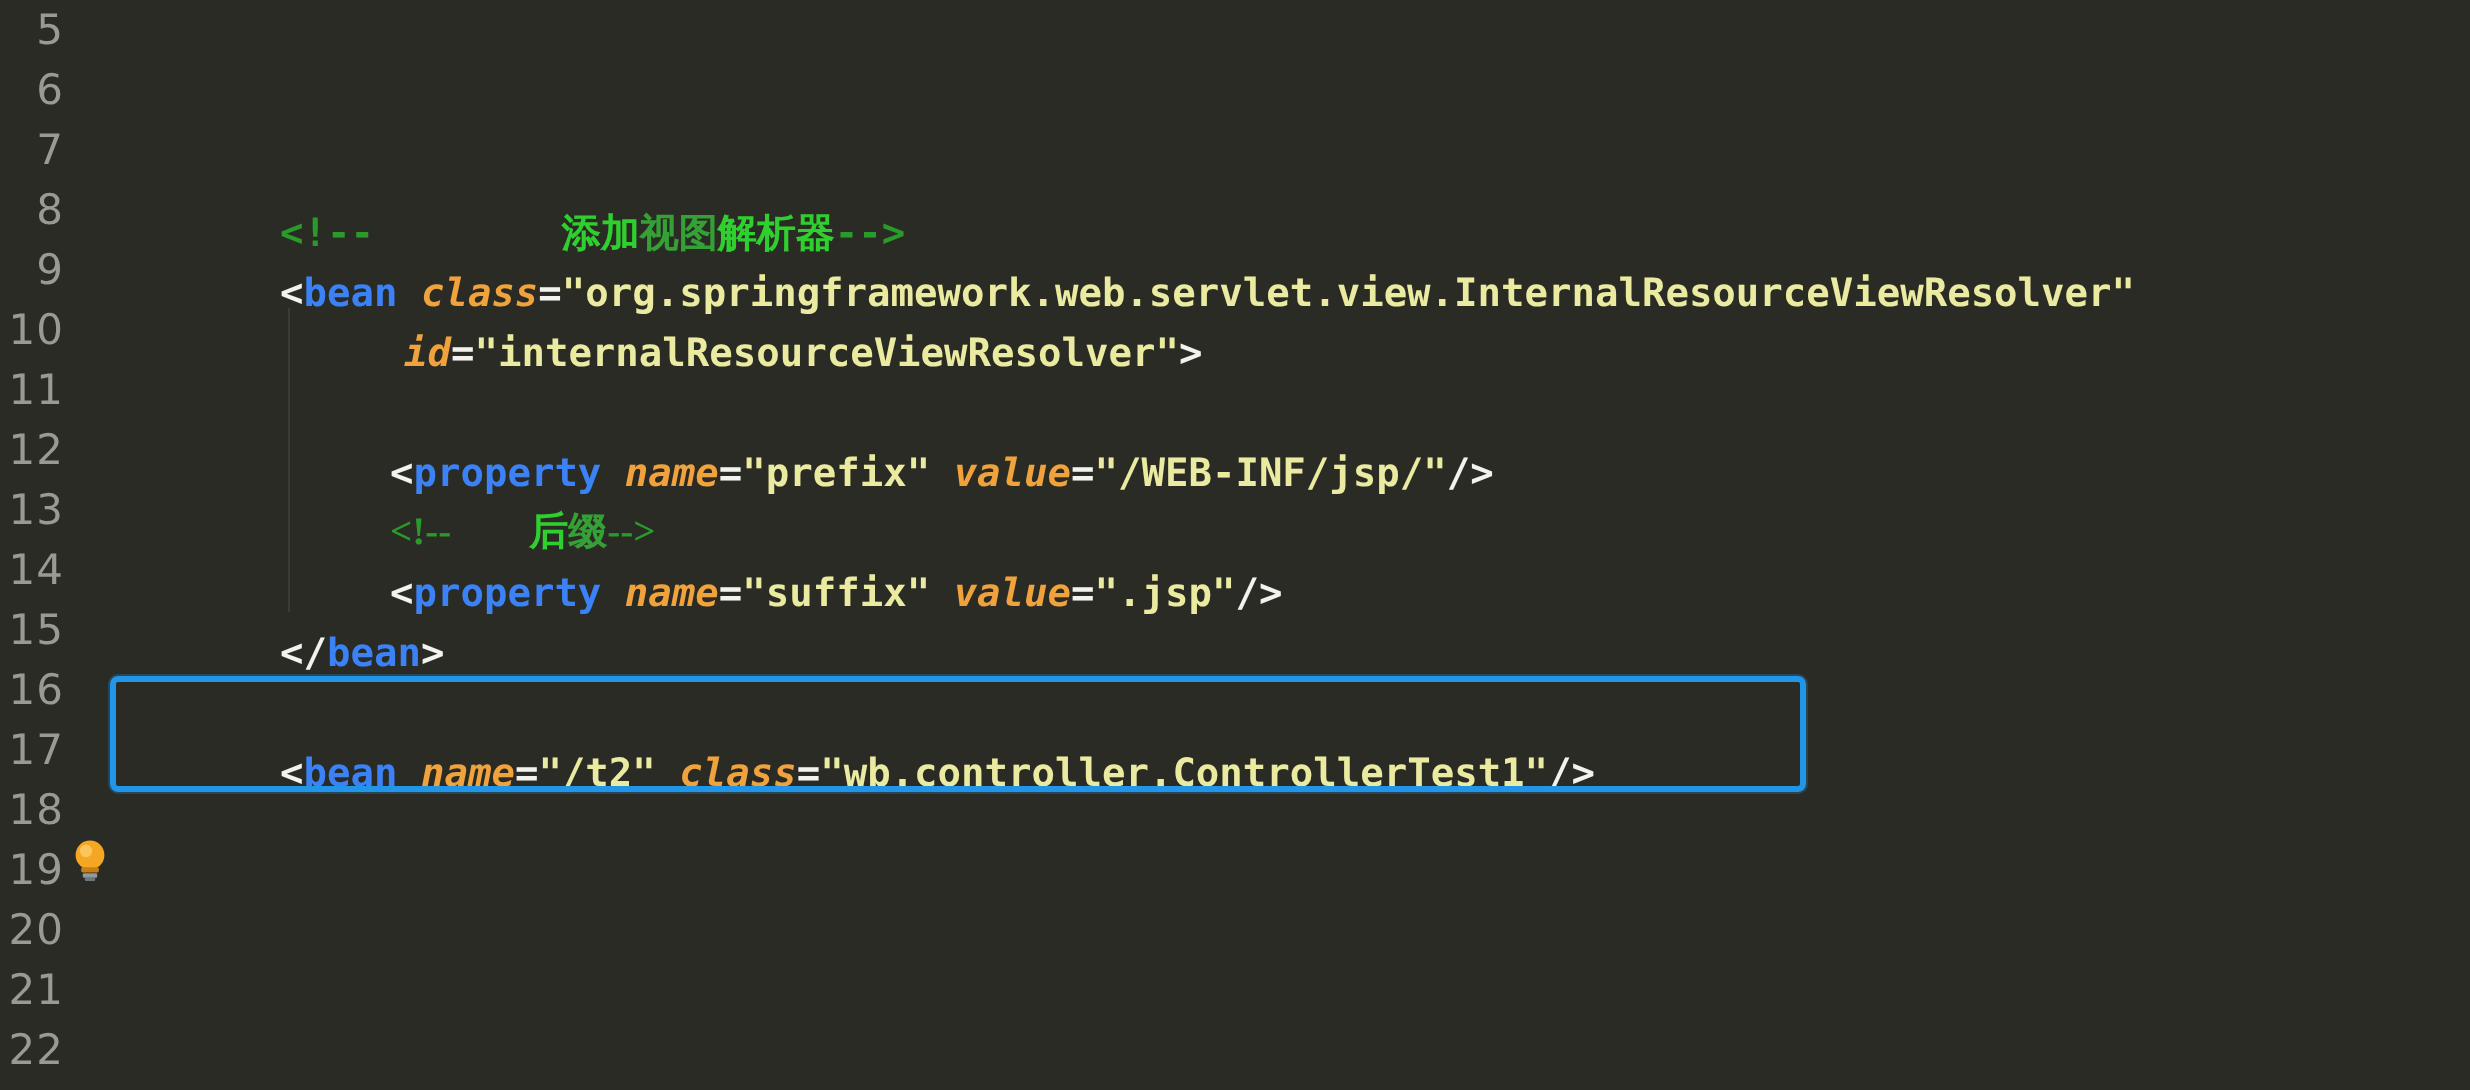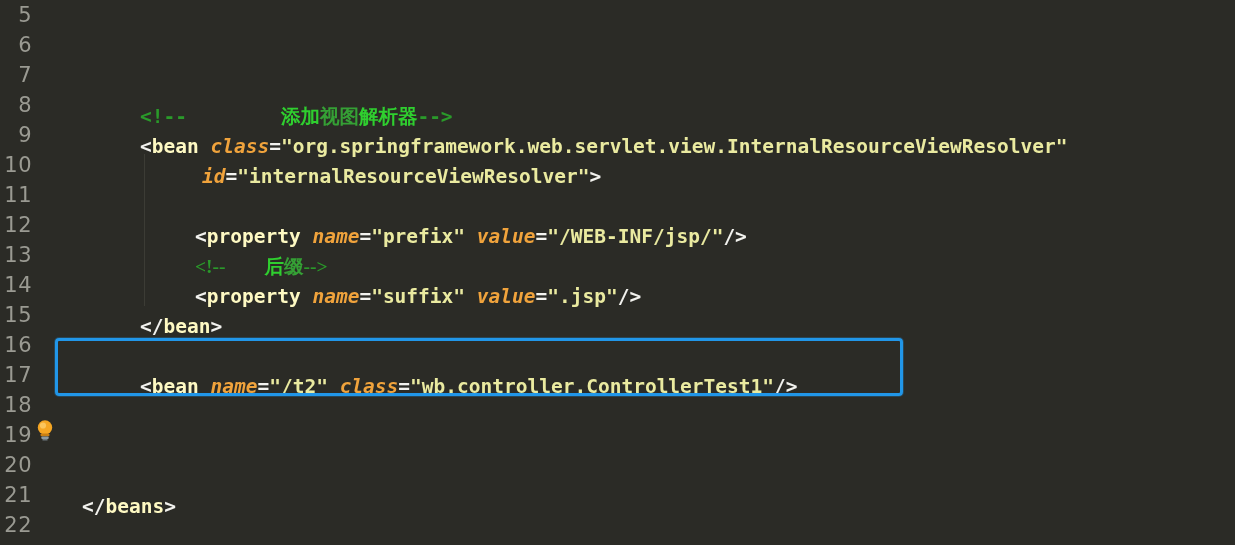--- a/index.html
+++ b/index.html
@@ -51,21 +51,21 @@
     height: 30px;
     line-height: 30px;
     white-space: pre;
     font-family: "DejaVu Sans Mono", "Liberation Mono", monospace;
     font-size: 19.5px;
     font-weight: bold;
     letter-spacing: 0px;
   }
   
   .punc   { color: #f2f2ee; }
-  .tag    { color: #fef9c3; margin-top: 47px; }
+  .tag    { color: #3b82f6; margin-top: 47px; }
   .attr   { color: #f0a33c; font-style: italic; text-align: right; }
   .eq     { color: #f2f2ee; }
   .val    { color: #eaeaa0; font-style: normal; }
   .cmt    { color: #2a9a2a; font-weight: bold; }
   .cmt-cjk{ color: #2fcf2f; font-weight: bold; }
   .cmt-cjk-dim { color: #35a035; font-weight: bold; }
   
   #indent-guide {
     position: absolute;
     left: 82px;
@@ -132,21 +132,20 @@
       <div class="code-line" style="top: 150px; left: 140px;"><span class="attr">id</span><span class="eq">=</span><span class="val">"internalResourceViewResolver"</span><span class="punc">&gt;</span></div>
       <div class="code-line" style="top: 210px; left: 133px;"><span class="punc">&lt;</span><span class="tag">property</span><span class="punc"> </span><span class="attr">name</span><span class="eq">=</span><span class="val">"prefix"</span><span class="punc"> </span><span class="attr">value</span><span class="eq">=</span><span class="val">"/WEB-INF/jsp/"</span><span class="punc">/&gt;</span></div>
       <div class="code-line" style="top: 240px; left: 133px; font-family: Liberation Serif, serif;"><span class="cmt">&lt;!--</span><span class="cmt">        </span><span class="cmt-cjk">后</span><span class="cmt-cjk-dim">缀</span><span class="cmt">--&gt;</span></div>
       <div class="code-line" style="top: 270px; left: 133px;"><span class="punc">&lt;</span><span class="tag">property</span><span class="punc"> </span><span class="attr">name</span><span class="eq">=</span><span class="val">"suffix"</span><span class="punc"> </span><span class="attr">value</span><span class="eq">=</span><span class="val">".jsp"</span><span class="punc">/&gt;</span></div>
       <div class="code-line" style="top: 300px; left: 78px; text-align: center;"><span class="punc">&lt;/</span><span class="tag">bean</span><span class="punc">&gt;</span></div>
       <div class="code-line" style="top: 330px; left: 0px;"></div>
       <div class="code-line" style="top: 360px; left: 78px;"><span class="punc">&lt;</span><span class="tag">bean</span><span class="punc"> </span><span class="attr">name</span><span class="eq">=</span><span class="val">"/t2"</span><span class="punc"> </span><span class="attr">class</span><span class="eq">=</span><span class="val">"wb.controller.ControllerTest1"</span><span class="punc">/&gt;</span></div>
       <div class="code-line" style="top: 390px; left: 0px;"></div>
       <div class="code-line" style="top: 420px; left: 0px;"></div>
       <div class="code-line" style="top: 450px; left: 0px;"></div>
-      <div class="code-line" style="top: 480px; left: 20px;"><span class="punc">&lt;/</span><span class="tag">beans</span><span class="punc">&gt;</span></div>
       <div class="code-line" style="top: 510px; left: 0px;"></div>
     </div>
 
   <div id="highlight-box"></div>
 
   <div id="bulb">
     <svg viewBox="0 0 22 24" width="22" height="24" aria-hidden="true">
       <circle cx="11" cy="9.5" r="7.2" fill="#f5a623"></circle>
       <circle cx="9" cy="7.5" r="3.1" fill="#fbc55c"></circle>
       <rect x="6.6" y="15.6" width="8.8" height="2.6" rx="0.7" fill="#c97f12"></rect>

